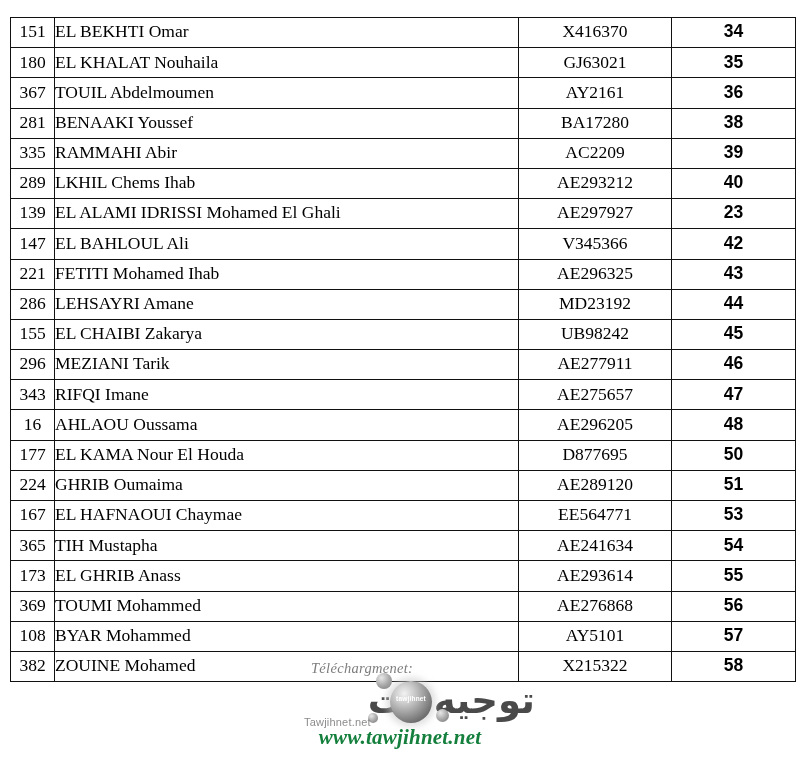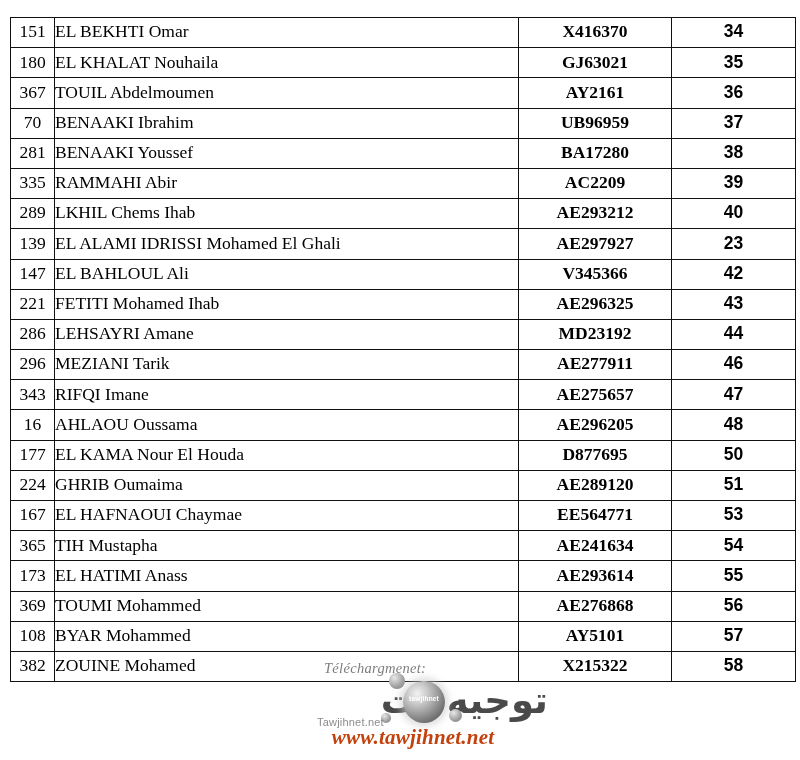--- a/index.html
+++ b/index.html
@@ -53,39 +53,37 @@
     padding-right: 2px;
   }
   td.cell-name {
     text-align: left;
     padding-left: 7px;
     font-size: 17.5px;
   }
   td.cell-cin {
     text-align: center;
     font-size: 17.5px;
-    font-weight: bold;
   }
   td.cell-rank {
     text-align: center;
     font-family: "Liberation Sans", "DejaVu Sans", sans-serif;
     font-size: 15px;
     font-weight: 600;
     margin-top: 28px;
   }
 
   
   #watermark {
     position: absolute;
     left: 0;
     top: 655px;
     width: 638px;
     height: 105px;
     pointer-events: none;
-    margin-left: 13px;
   }
   #wm-download {
     position: absolute;
     left: 311px;
     top: 5px;
     font-family: "Liberation Serif", "DejaVu Serif", serif;
     font-style: italic;
     font-size: 14.5px;
     color: #7d7d7d;
     letter-spacing: 0.3px;
@@ -154,21 +152,21 @@
   #wm-url {
     position: absolute;
     left: 0;
     top: 70px;
     width: 800px;
     text-align: center;
     font-family: "Liberation Serif", "DejaVu Serif", serif;
     font-style: italic;
     font-weight: bold;
     font-size: 21px;
-    color: #c2410c;
+    color: #15803d;
     letter-spacing: 0.2px;
   }
 </style>
 </head>
 <body>
 
 <div id="page">
 
   <table id="roster-table">
     <colgroup>
@@ -190,26 +188,20 @@
           <td class="cell-cin">GJ63021</td>
           <td class="cell-rank">35</td>
         </tr>
         <tr>
           <td class="cell-num">367</td>
           <td class="cell-name">TOUIL  Abdelmoumen</td>
           <td class="cell-cin">AY2161</td>
           <td class="cell-rank">36</td>
         </tr>
         <tr>
-          <td class="cell-num">70</td>
-          <td class="cell-name">BENAAKI Ibrahim</td>
-          <td class="cell-cin">UB96959</td>
-          <td class="cell-rank">37</td>
-        </tr>
-        <tr>
           <td class="cell-num">281</td>
           <td class="cell-name">BENAAKI Youssef</td>
           <td class="cell-cin">BA17280</td>
           <td class="cell-rank">38</td>
         </tr>
         <tr>
           <td class="cell-num">335</td>
           <td class="cell-name">RAMMAHI Abir</td>
           <td class="cell-cin">AC2209</td>
           <td class="cell-rank">39</td>
@@ -238,20 +230,26 @@
           <td class="cell-cin">AE296325</td>
           <td class="cell-rank">43</td>
         </tr>
         <tr>
           <td class="cell-num">286</td>
           <td class="cell-name">LEHSAYRI Amane</td>
           <td class="cell-cin">MD23192</td>
           <td class="cell-rank">44</td>
         </tr>
         <tr>
+          <td class="cell-num">155</td>
+          <td class="cell-name">EL CHAIBI Zakarya</td>
+          <td class="cell-cin">UB98242</td>
+          <td class="cell-rank">45</td>
+        </tr>
+        <tr>
           <td class="cell-num">296</td>
           <td class="cell-name">MEZIANI Tarik</td>
           <td class="cell-cin">AE277911</td>
           <td class="cell-rank">46</td>
         </tr>
         <tr>
           <td class="cell-num">343</td>
           <td class="cell-name">RIFQI Imane</td>
           <td class="cell-cin">AE275657</td>
           <td class="cell-rank">47</td>
@@ -281,21 +279,21 @@
           <td class="cell-rank">53</td>
         </tr>
         <tr>
           <td class="cell-num">365</td>
           <td class="cell-name">TIH Mustapha</td>
           <td class="cell-cin">AE241634</td>
           <td class="cell-rank">54</td>
         </tr>
         <tr>
           <td class="cell-num">173</td>
-          <td class="cell-name">EL HATIMI Anass</td>
+          <td class="cell-name">EL GHRIB Anass</td>
           <td class="cell-cin">AE293614</td>
           <td class="cell-rank">55</td>
         </tr>
         <tr>
           <td class="cell-num">369</td>
           <td class="cell-name">TOUMI Mohammed</td>
           <td class="cell-cin">AE276868</td>
           <td class="cell-rank">56</td>
         </tr>
         <tr>

